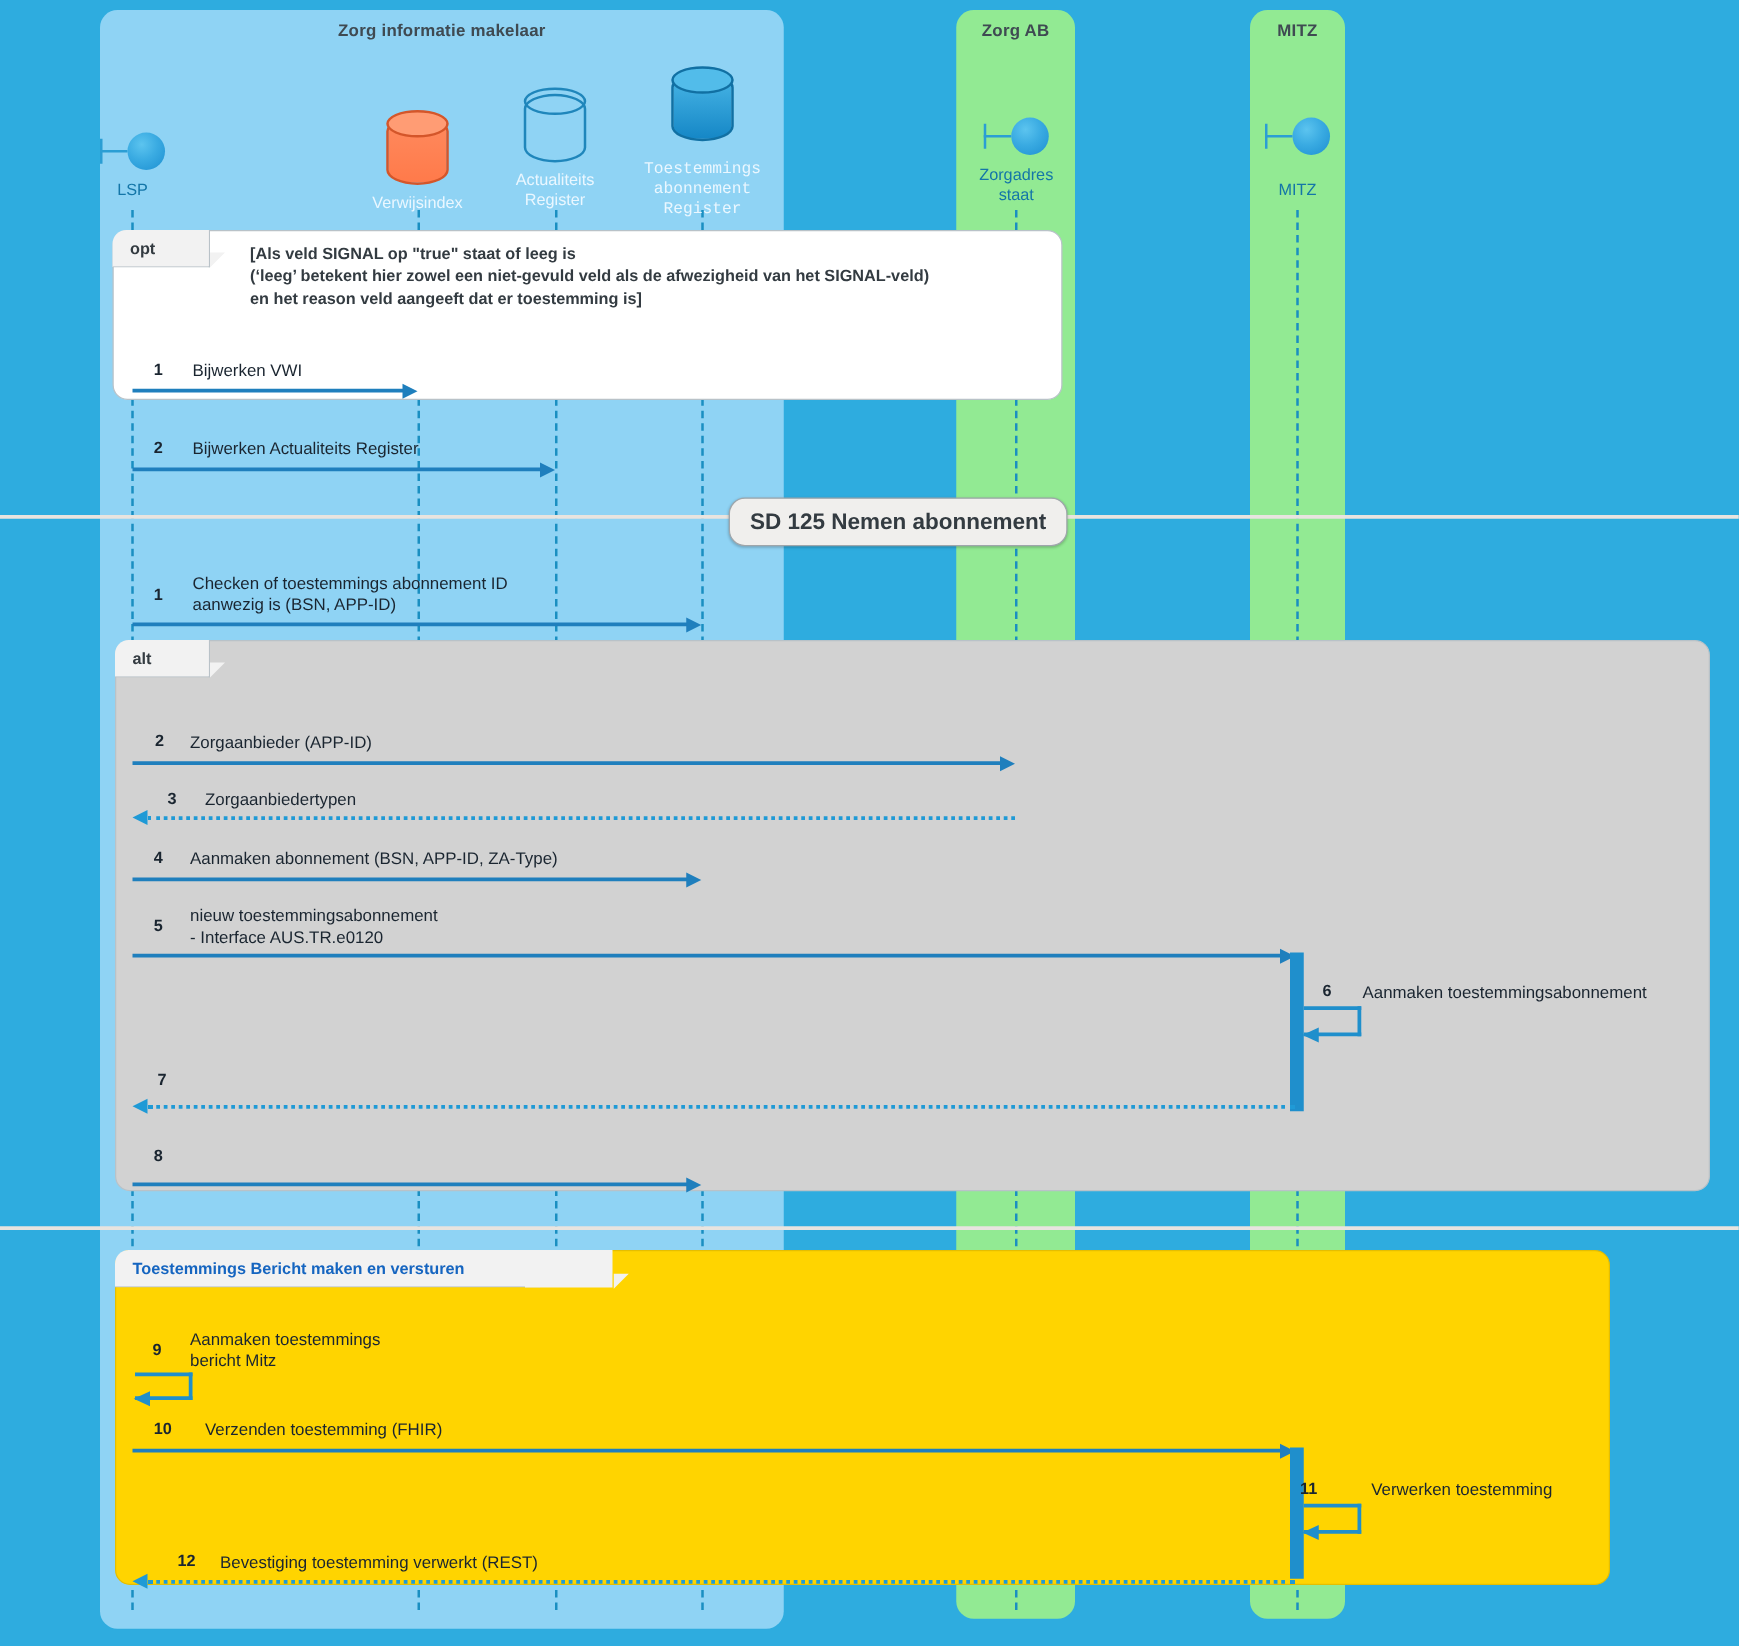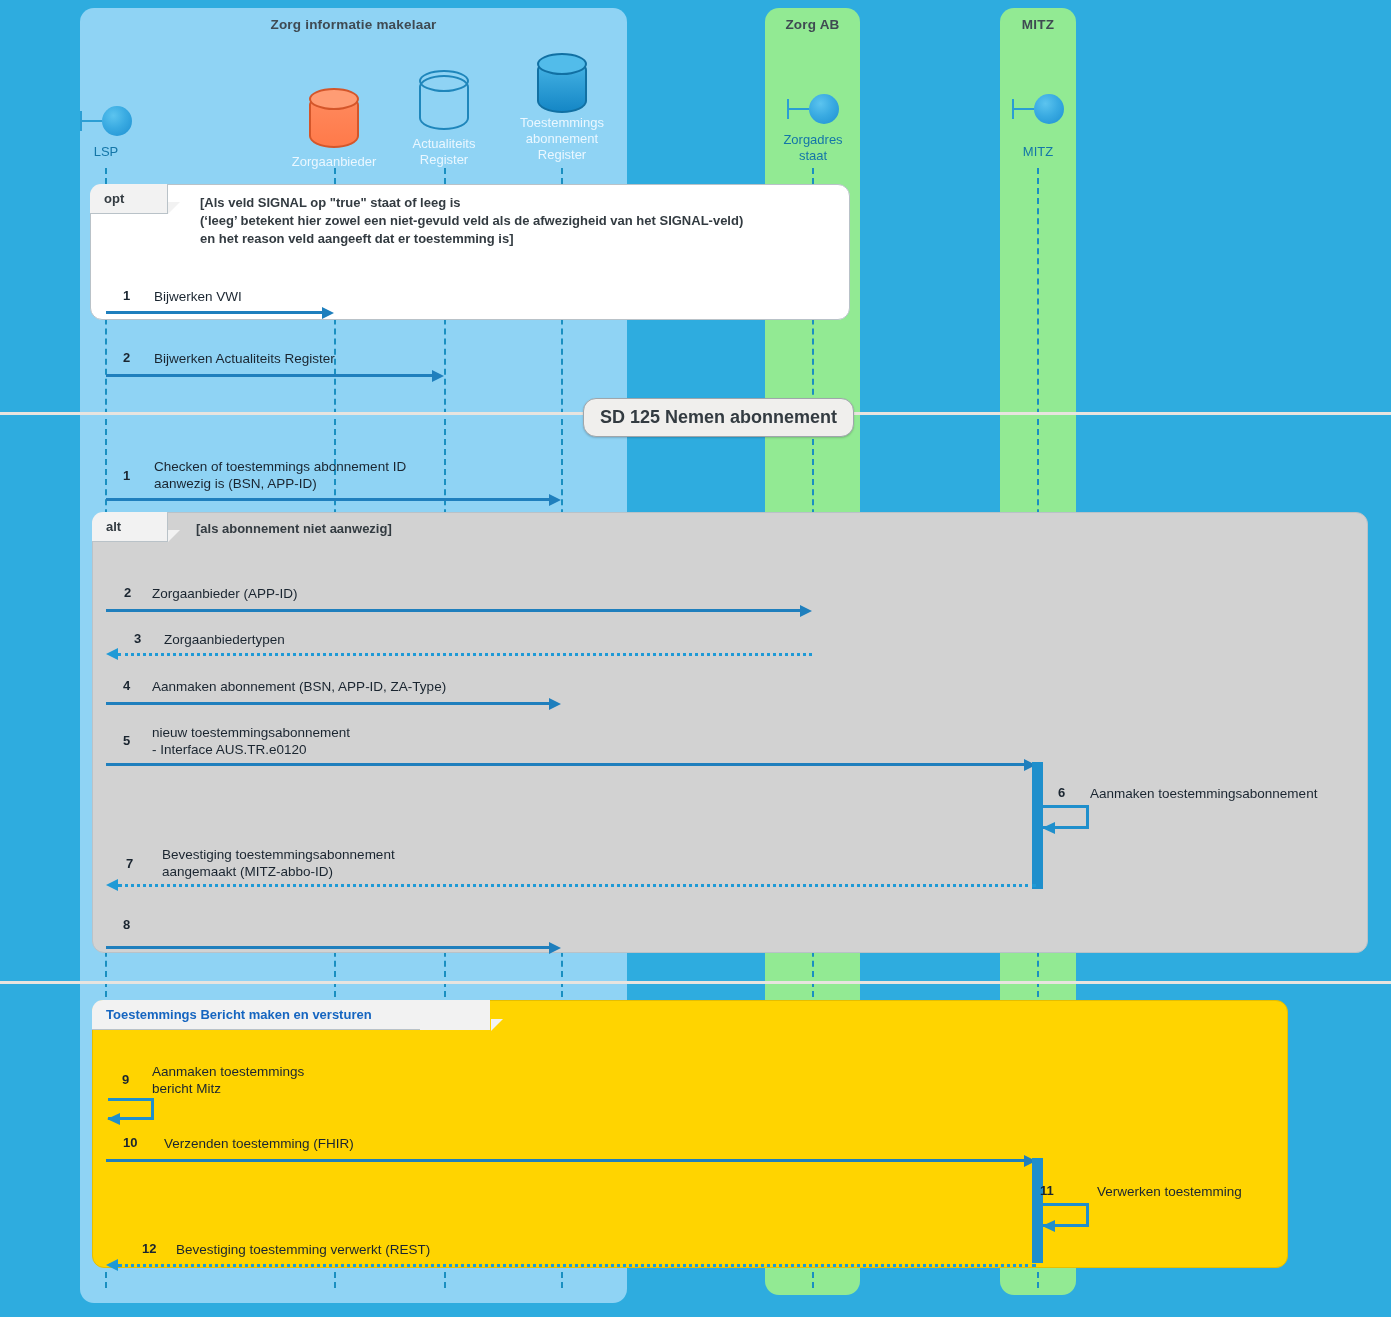--- a/index.html
+++ b/index.html
@@ -188,38 +188,38 @@
         <div class="ball"></div>
     </div>
     <div class="label">LSP</div>
   </div>
 
   <div class="head" style="left:279px;top:88px;width:110px;">
     <div class="db orange">
       <div class="cyl"></div>
         <div class="lid"></div>
     </div>
-    <div class="label white" style="margin-top:6px;">Zorgaanbieder</div>
+    <div class="label white" style="margin-top:6px;">Verwijsindex</div>
   </div>
 
   <div class="head" style="left:389px;top:70px;width:110px;">
     <div class="db clear">
       <div class="cyl"></div>
         <div class="lid"></div>
     </div>
     <div class="label white" style="margin-top:6px;">Actualiteits
 Register</div>
   </div>
 
   <div class="head" style="left:506px;top:53px;width:112px;">
     <div class="db blue">
       <div class="cyl"></div>
         <div class="lid"></div>
     </div>
-    <div class="label white" style="margin-top:2px;">Toestemmings
+    <div class="label white" style="margin-top:14px;font-family:Liberation Mono, monospace;">Toestemmings
 abonnement
 Register</div>
   </div>
 
   <div class="head" style="left:768px;top:88px;width:90px;">
     <div class="iface">
       <div class="bar"></div>
         <div class="stem"></div>
         <div class="ball"></div>
     </div>
@@ -260,21 +260,20 @@
   <div class="msg-num" style="left:123px;top:468px;">1</div>
   <div class="msg-txt" style="left:154px;top:458px;">Checken of toestemmings abonnement ID
 aanwezig is (BSN, APP-ID)</div>
   <div class="msg thick" style="left:106px;top:498px;width:444px;"></div>
   <div class="arrowR" style="left:549px;top:493.5px;"></div>
 
   <div class="frag alt" style="left:92px;top:512px;width:1276px;height:441px;"></div>
   <div class="frag-tab" style="left:92px;top:512px;width:76px;border-top-left-radius:11px;">
     <span>alt</span>
   </div>
-  <div class="frag-cond" style="left:196px;top:520px;width:500px;">[als abonnement niet aanwezig]</div>
 
   <div class="msg-num" style="left:124px;top:585px;">2</div>
   <div class="msg-txt" style="left:152px;top:585px;">Zorgaanbieder (APP-ID)</div>
   <div class="msg thick" style="left:106px;top:609px;width:695px;"></div>
   <div class="arrowR" style="left:800px;top:604.5px;"></div>
 
   <div class="msg-num" style="left:134px;top:631px;">3</div>
   <div class="msg-txt" style="left:164px;top:631px;">Zorgaanbiedertypen</div>
   <div class="msg dotted" style="left:118px;top:653px;width:694px;"></div>
   <div class="arrowL" style="left:106px;top:648px;"></div>
@@ -295,22 +294,20 @@
   <div class="self" style="left:1043px;top:805px;width:46px;height:24px;">
     <div class="top" style="width:46px;"></div>
     <div class="right" style="height:24px;"></div>
     <div class="bot" style="width:46px;"></div>
     <div class="ar"></div>
   </div>
   <div class="msg-num" style="left:1058px;top:785px;">6</div>
   <div class="msg-txt" style="left:1090px;top:785px;">Aanmaken toestemmingsabonnement</div>
 
   <div class="msg-num" style="left:126px;top:856px;">7</div>
-  <div class="msg-txt" style="left:162px;top:846px;">Bevestiging toestemmingsabonnement
-aangemaakt (MITZ-abbo-ID)</div>
   <div class="msg dotted" style="left:118px;top:884px;width:918px;"></div>
   <div class="arrowL" style="left:106px;top:879px;"></div>
 
   <div class="msg-num" style="left:123px;top:917px;">8</div>
   <div class="msg thick" style="left:106px;top:946px;width:444px;"></div>
   <div class="arrowR" style="left:549px;top:941.5px;"></div>
 
   <div class="sep" style="top:981px;"></div>
 
   <div class="frag yellow" style="left:92px;top:1000px;width:1196px;height:268px;"></div>

